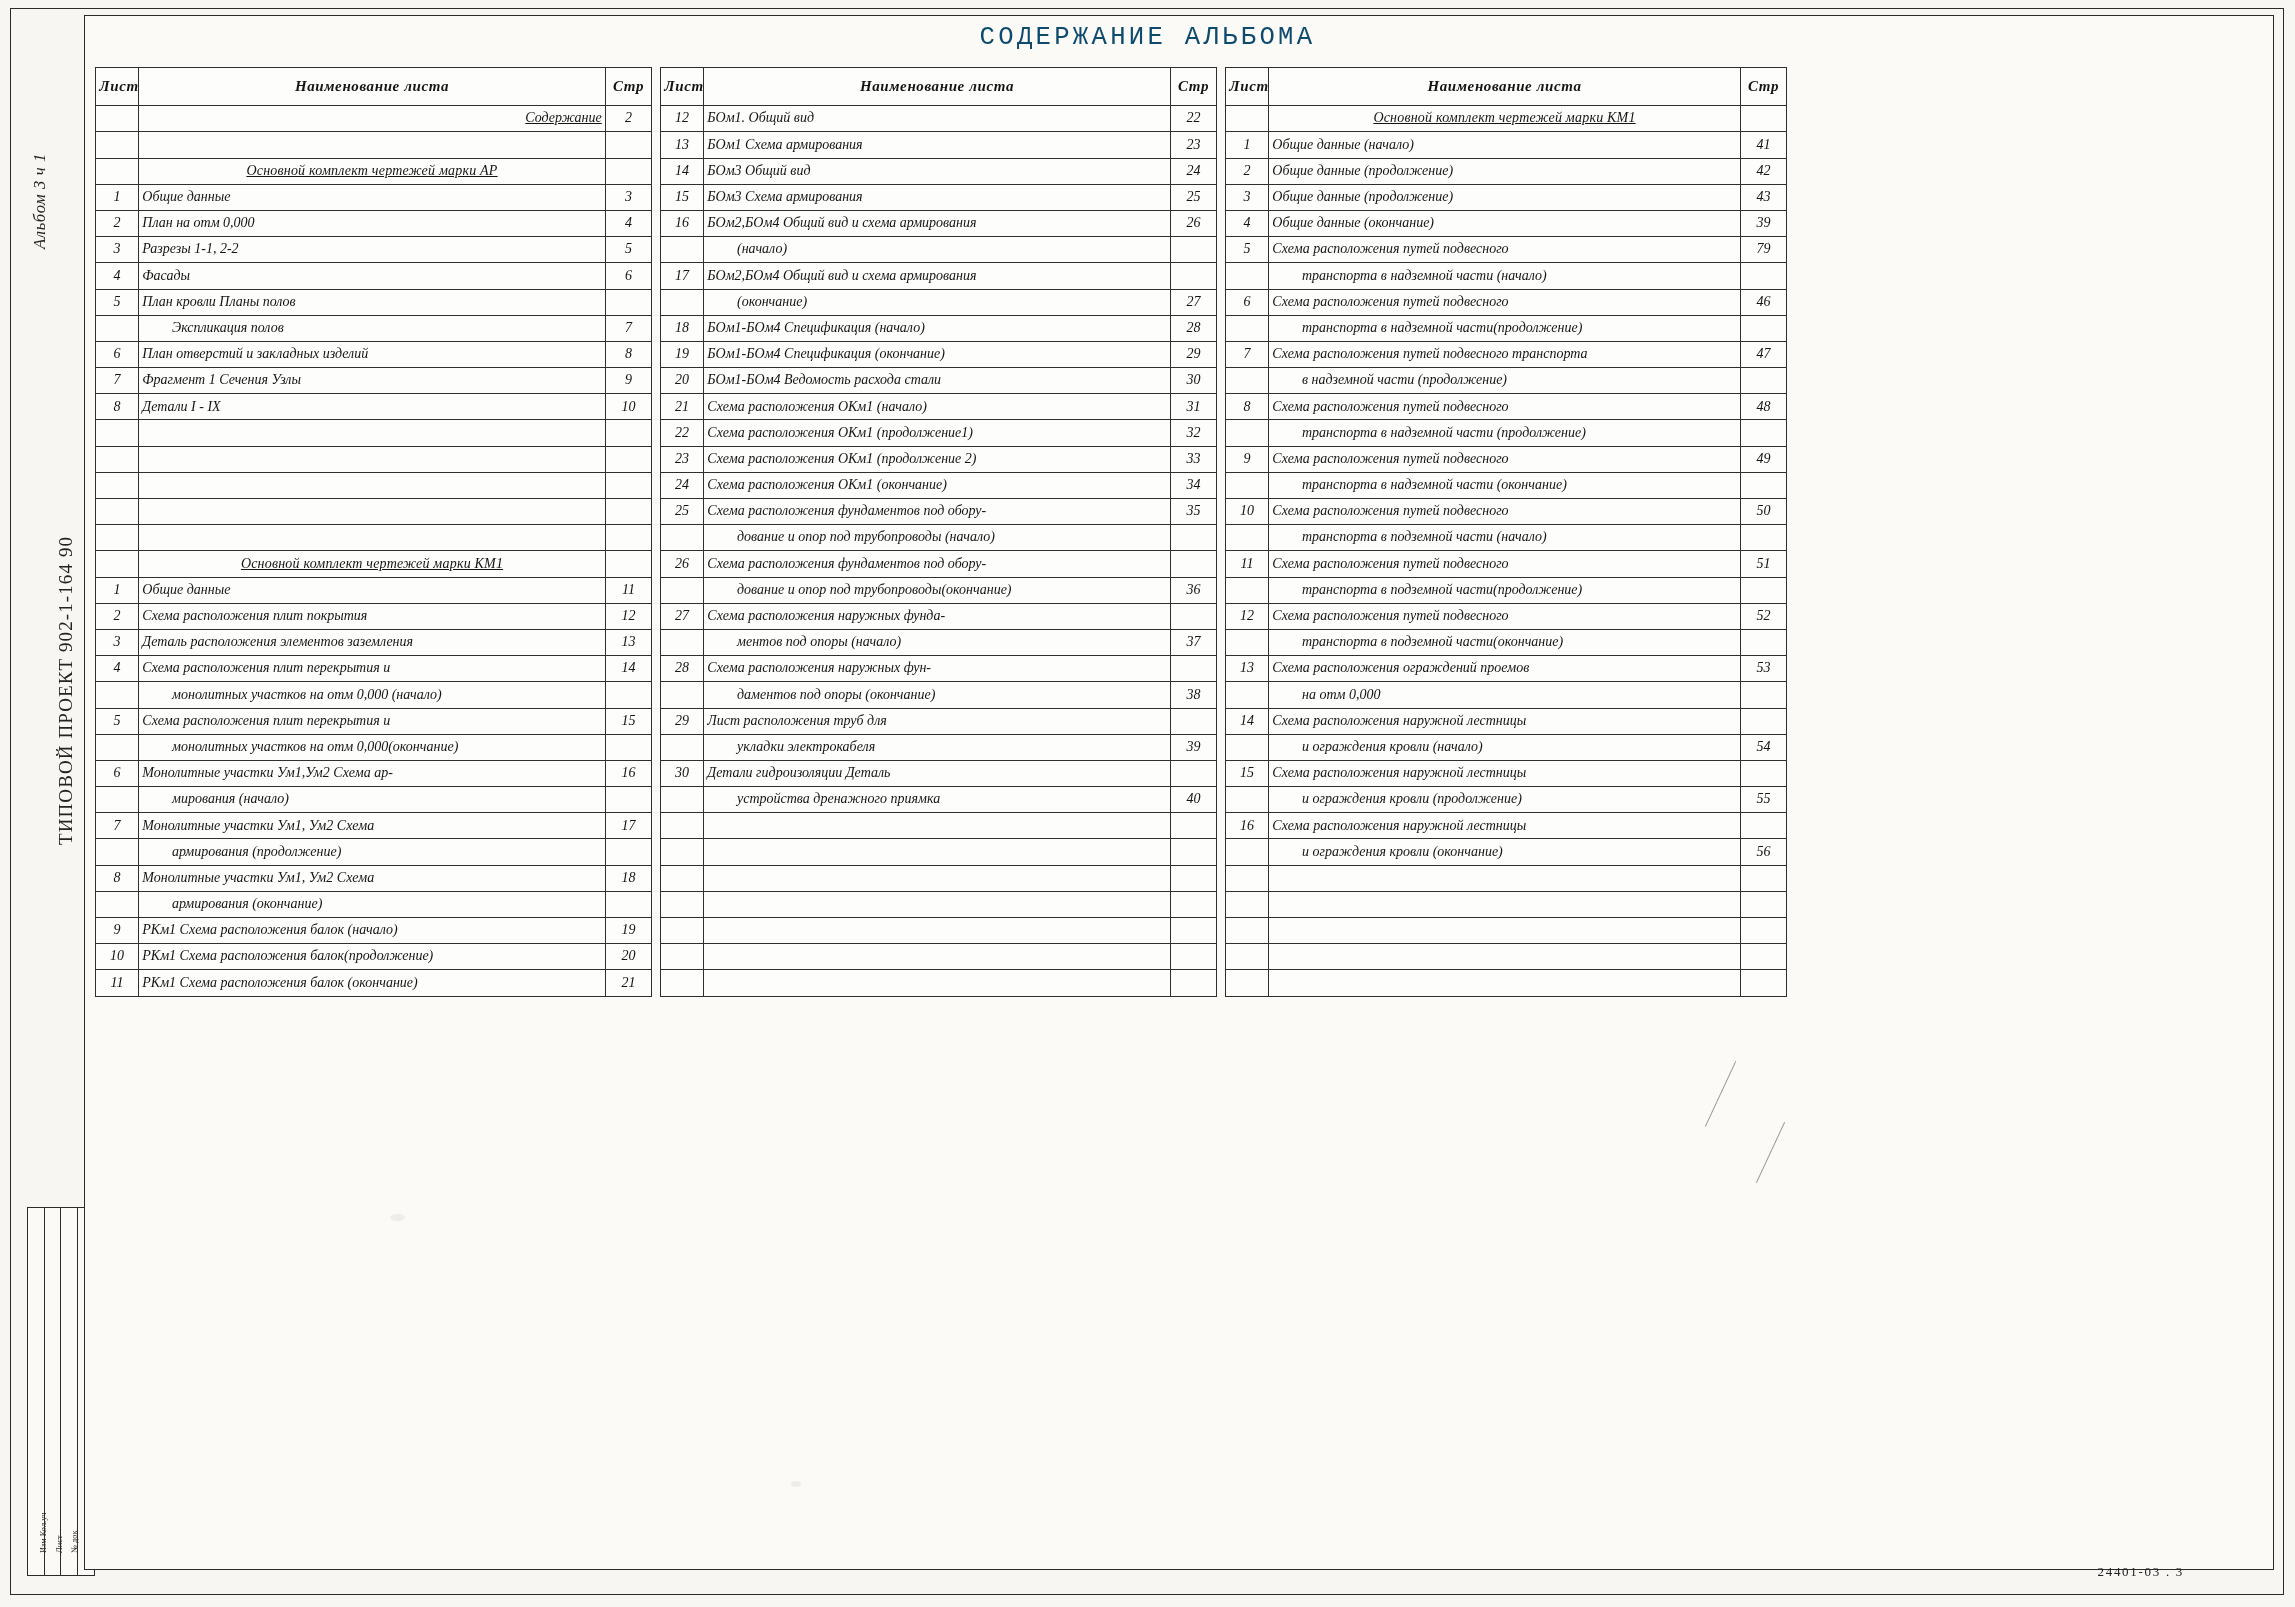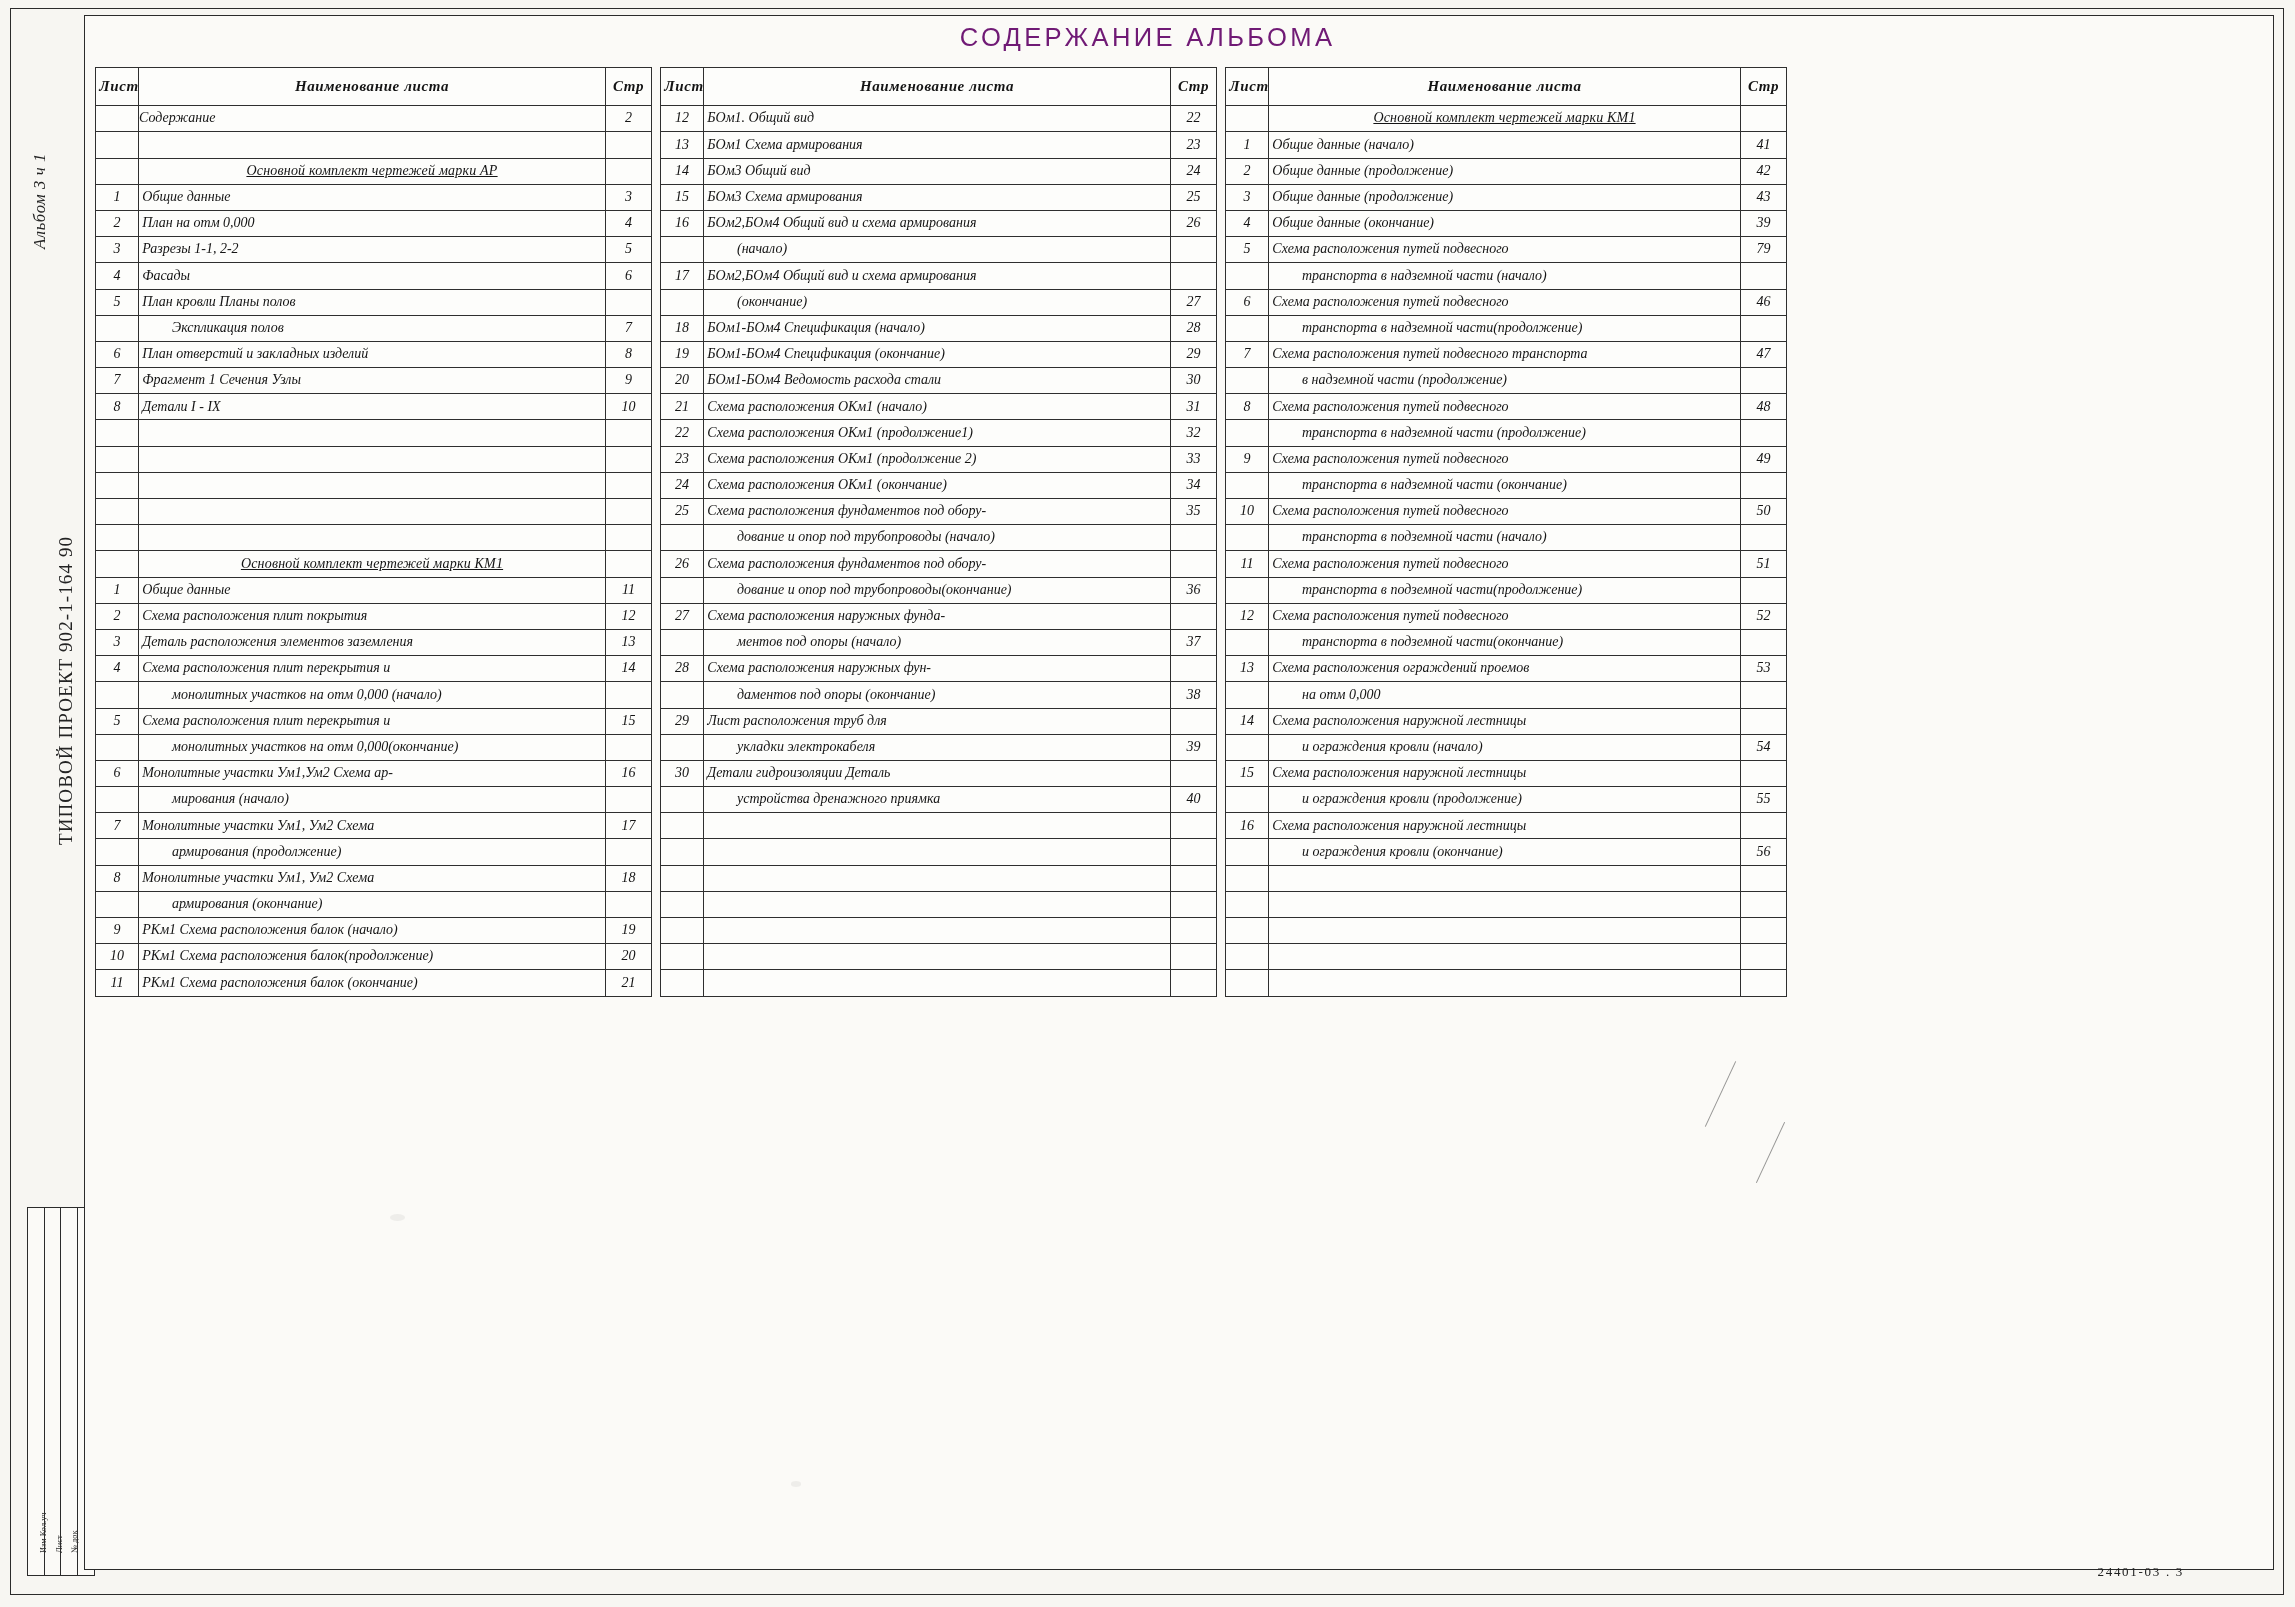--- a/index.html
+++ b/index.html
@@ -96,22 +96,22 @@
 
   
   .doc-title {
     position: absolute;
     left: 0;
     right: 0;
     top: 23.4px;
     text-align: center;
     font-size: 25.6px;
     letter-spacing: 3.3px;
-    font-family: Liberation Sans, sans-serif;
-    color: #701a75;
+    font-family: Liberation Mono, monospace;
+    color: #0c4a6e;
   }
 
   
   .tables {
     position: absolute;
     left: 95px;
     top: 67px;
     width: 2166px;
   }
   table.toc {
@@ -136,21 +136,21 @@
   table.toc th {
     font-style: italic;
     font-size: 15px;
     text-align: center;
     height: 35px;
     letter-spacing: 0.6px;
   }
   td.c-sheet { text-align: center; width: 43px; }
   td.c-page  { text-align: center; width: 46px; }
   td.c-name  { text-align: left; padding-left: 9px; }
-  td.c-name.center { text-align: left; padding-left: 0; }
+  td.c-name.center { text-align: right; padding-left: 0; text-decoration: underline; }
   td.c-name.indent { padding-left: 33px; }
   td.c-name.sect {
     text-align: center;
     text-decoration: underline;
     letter-spacing: 0.2px;
     margin-top: 14px;
   }
 
   
   #tbl1 { left: 0px;    top: 0px; width: 557px; }

